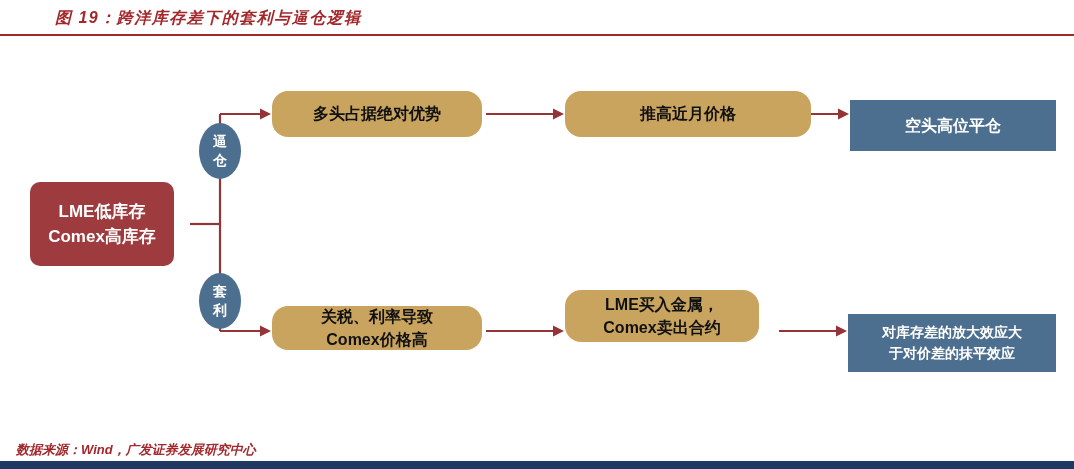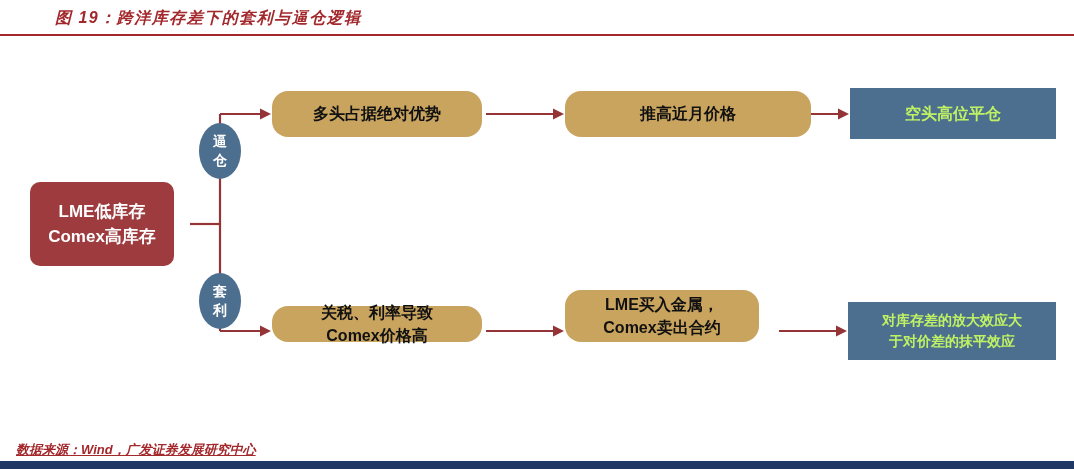--- a/index.html
+++ b/index.html
@@ -19,37 +19,37 @@
     border-top:2px solid #A3282C;
   }
   svg.connectors { position:absolute; left:0; top:0; z-index:1; }
   .node {
     position:absolute; z-index:2;
     display:flex; align-items:center; justify-content:center;
     text-align:center; font-weight:bold; white-space:pre-line;
     line-height:1.45;
   }
   .tan  { background:#C9A45F; color:#111111; font-size:16px;border-radius:16px; }
-  .blue { background:#4D6F8F; color:#bef264; font-size:16px; }
+  .blue { background:#4D6F8F; color:#ffffff; font-size:16px;margin-top:12px; }
   .blue.small { font-size:14px; line-height:1.5;text-align:center; }
   .root {
     background:#9E3B3E; color:#ffffff; border-radius:10px;
     font-size:17px; line-height:1.5;
   }
   .ellipse {
     position:absolute; z-index:3; border-radius:50%;
     background:#4D6F8F; color:#ffffff;
     display:flex; align-items:center; justify-content:center;
     text-align:center; font-weight:bold; font-size:14px;
     line-height:1.35; white-space:pre-line;
   }
   .source {
     position:absolute; left:16px; top:441px;
     font-size:13px; font-weight:bold; font-style:italic;
-    color:#A3282C; white-space:nowrap;text-decoration:underline;
+    color:#A3282C; white-space:nowrap;
   }
   .footer-bar {
     position:absolute; left:0; bottom:0; width:1074px; height:8px;
     background:#1F3864;
   }
 </style>
 </head>
 <body>
 
 <div class="page">
@@ -83,21 +83,21 @@
 
   <div class="ellipse" style="left:199px; top:123px; width:42px; height:56px;">逼
 仓</div>
   <div class="ellipse" style="left:199px; top:273px; width:42px; height:56px;">套
 利</div>
 
   <div class="node tan" style="left:272px; top:91px; width:210px; height:46px;">多头占据绝对优势</div>
   <div class="node tan" style="left:565px; top:91px; width:246px; height:46px;">推高近月价格</div>
   <div class="node blue" style="left:850px; top:88px; width:206px; height:51px;">空头高位平仓</div>
 
-  <div class="node tan" style="left:272px; top:306px; width:210px; height:36px;">关税、利率导致
+  <div class="node tan" style="left:272px; top:306px; width:210px; height:44px;">关税、利率导致
 Comex价格高</div>
   <div class="node tan" style="left:565px; top:290px; width:194px; height:52px;">LME买入金属，
 Comex卖出合约</div>
   <div class="node blue small" style="left:848px; top:302px; width:208px; height:58px;">对库存差的放大效应大
 于对价差的抹平效应</div>
 
   <div class="source">数据来源：Wind，广发证券发展研究中心</div>
   <div class="footer-bar"></div>
 
 </div>

